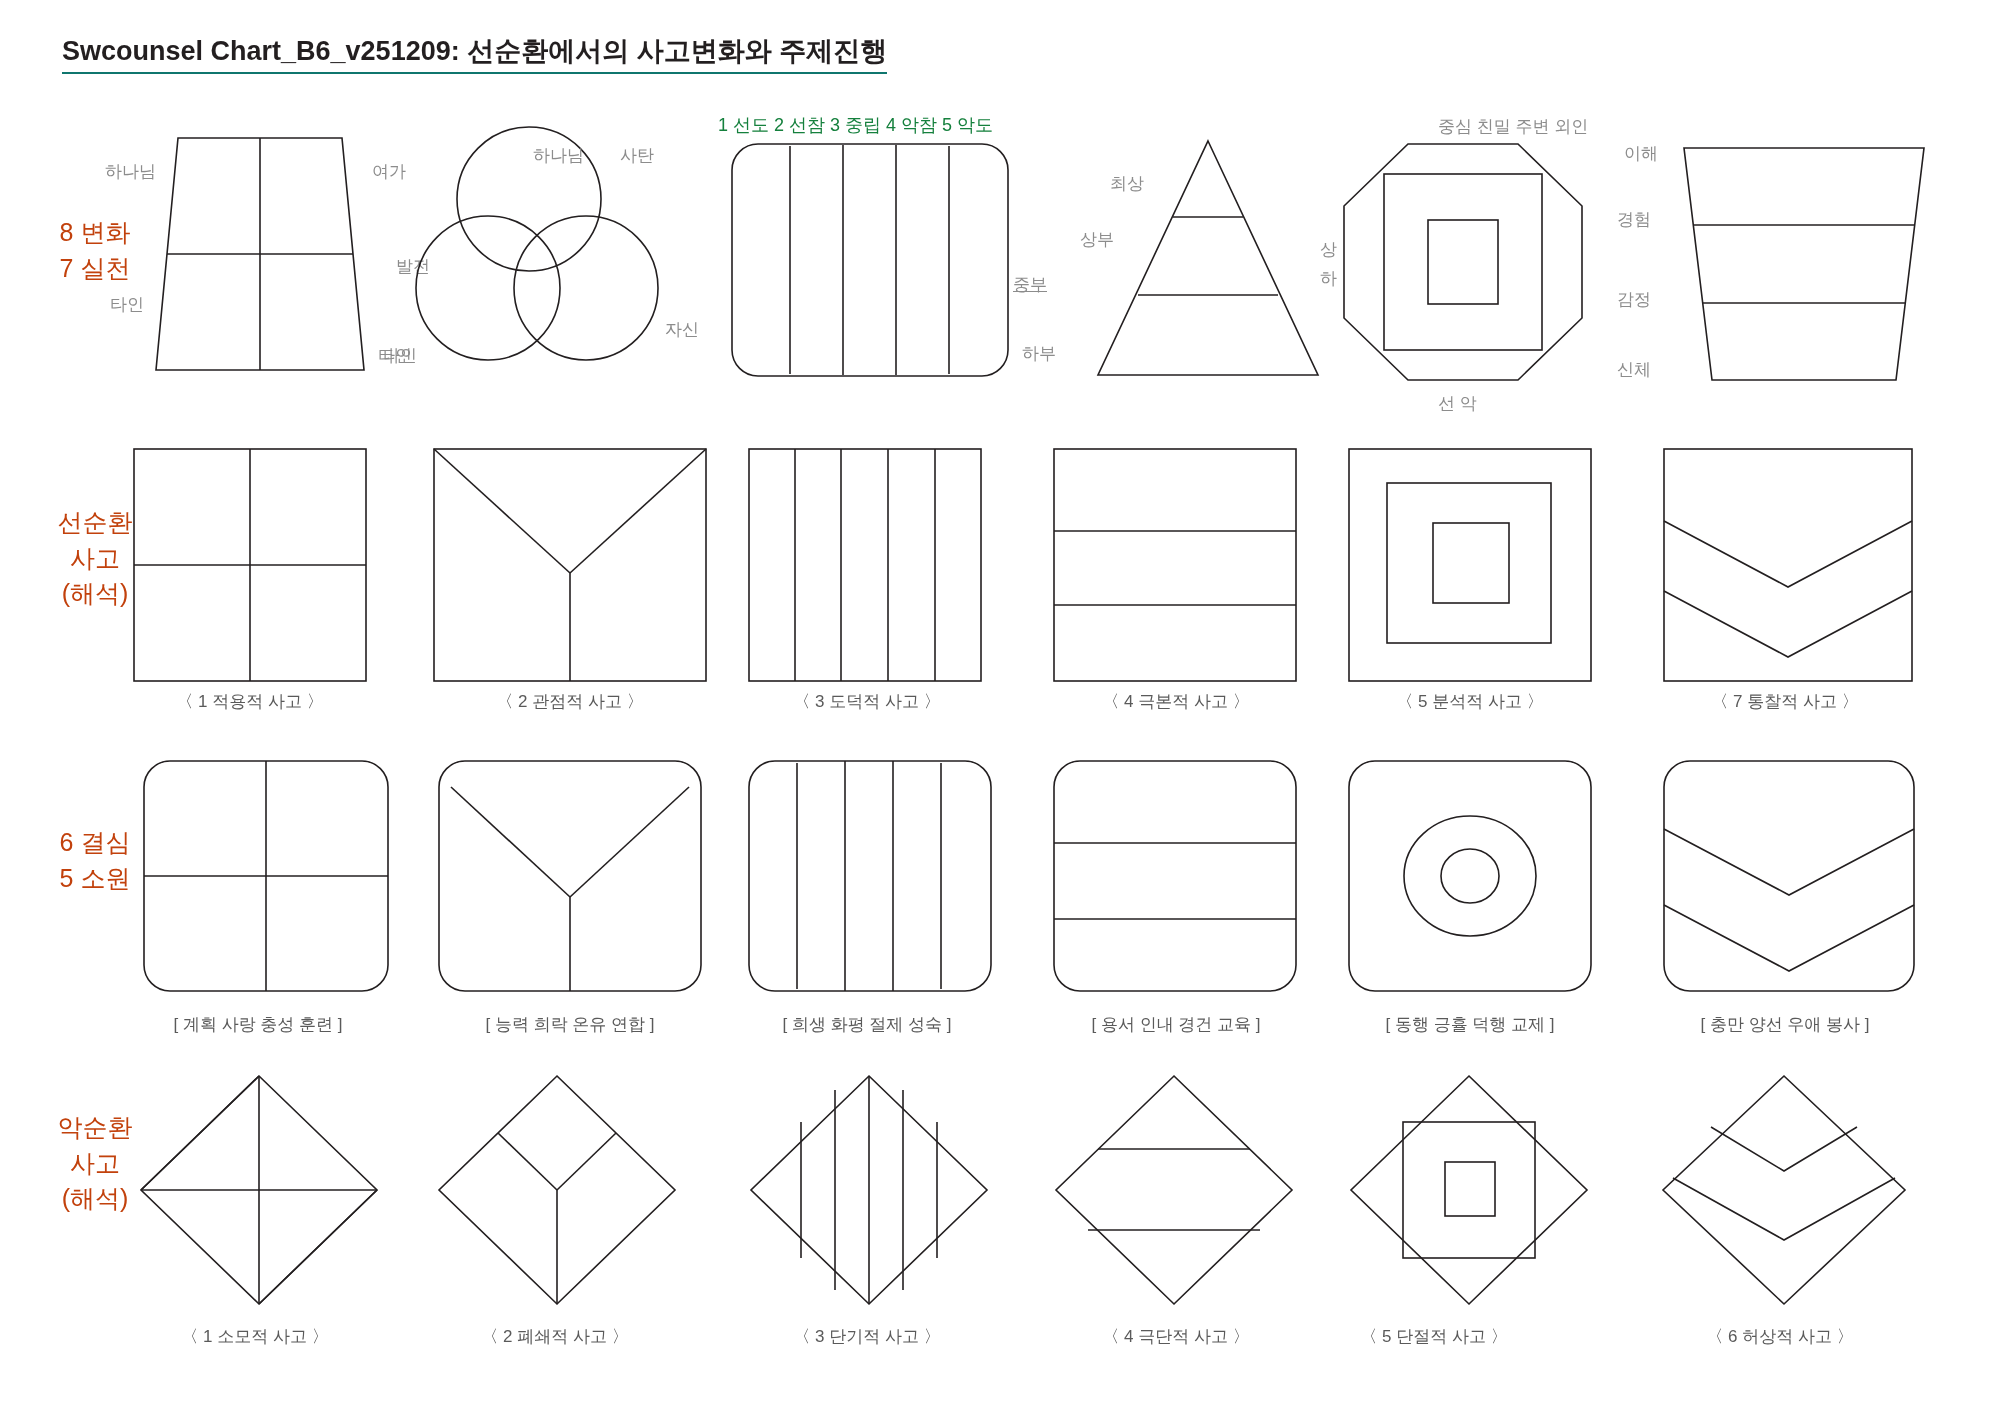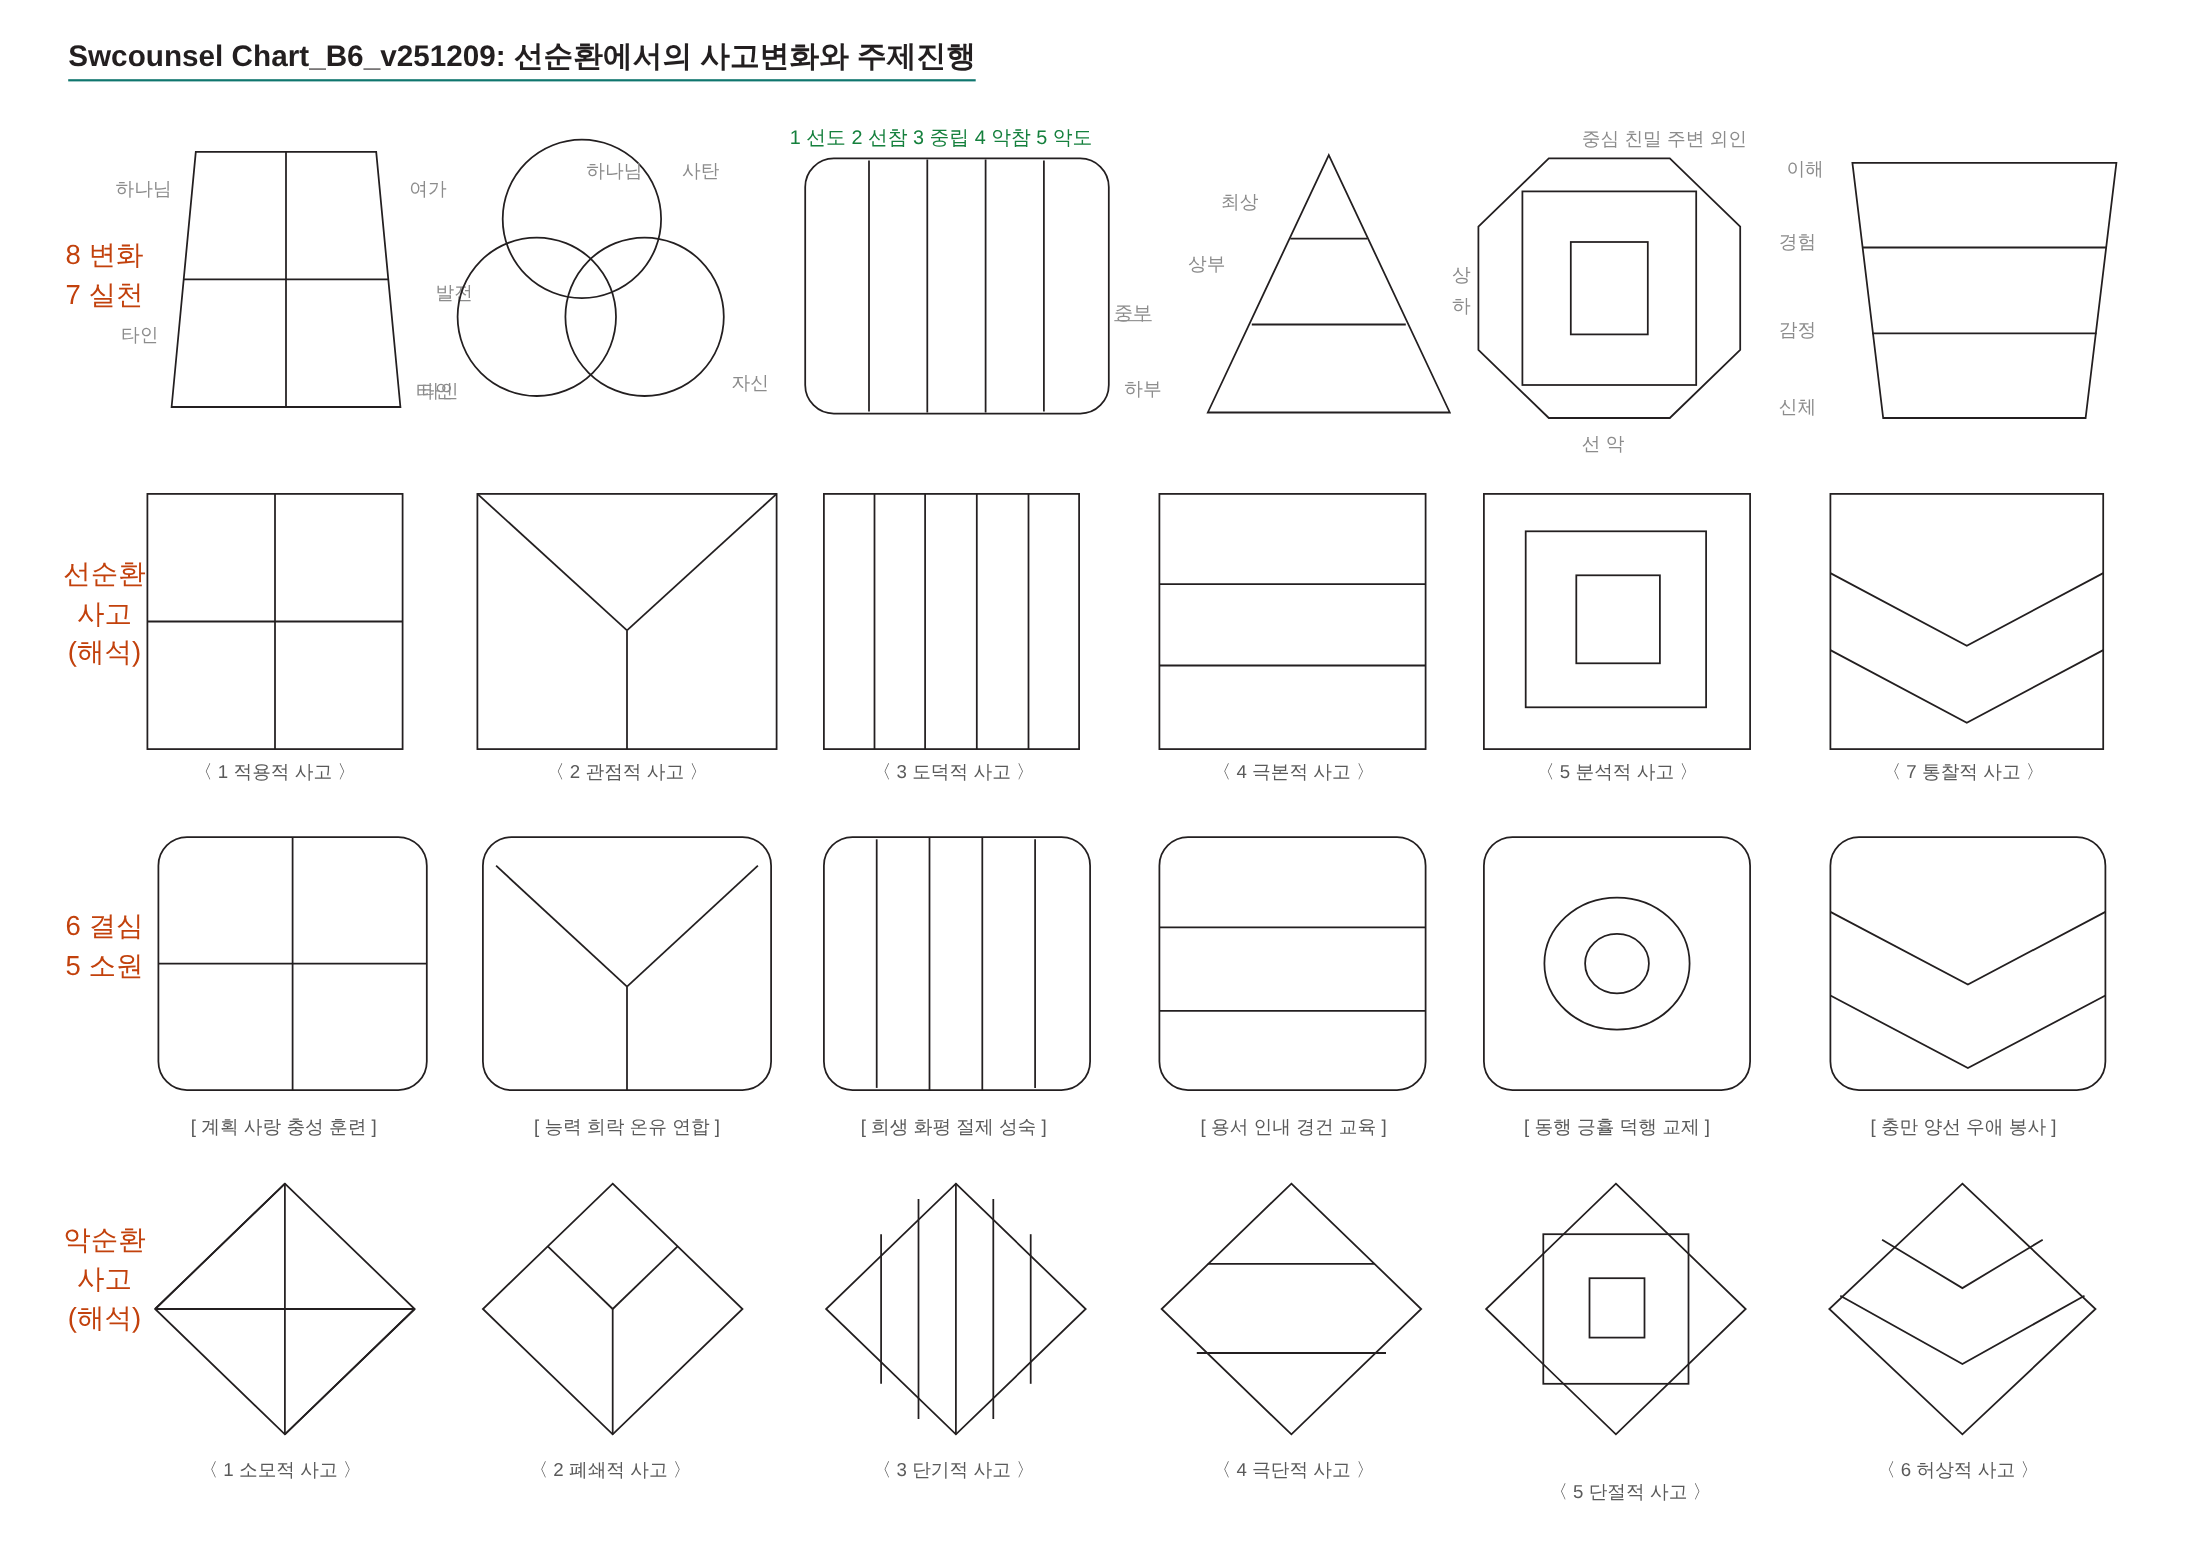--- a/index.html
+++ b/index.html
@@ -85,21 +85,21 @@
 <div class="minilabel" style="left:396px; top:255px;">발전</div>
 <div class="minilabel" style="left:378px; top:344px;">타인</div>
 
 <svg style="left:440px; top:120px;" width="260" height="260">
   <circle class="shape" cx="89" cy="79" r="72"></circle>
   <circle class="shape" cx="48" cy="168" r="72"></circle>
   <circle class="shape" cx="146" cy="168" r="72"></circle>
 </svg>
 <div class="minilabel" style="left:533px; top:144px;">하나님</div>
 <div class="minilabel" style="left:620px; top:144px;">사탄</div>
-<div class="minilabel" style="left:665px; top:337px;">자신</div>
+<div class="minilabel" style="left:665px; top:318px;">자신</div>
 <div class="minilabel" style="left:383px; top:344px;">타인</div>
 
 <div class="minilabel dark" style="left:718px; top:113px; font-size:18px;">1 선도 2 선참 3 중립 4 악참 5 악도</div>
 <svg style="left:728px; top:140px;" width="290" height="240">
   <rect class="shape" x="4" y="4" width="276" height="232" rx="26" ry="26"></rect>
   <line class="shape" x1="62" y1="6" x2="62" y2="234"></line>
   <line class="shape" x1="115" y1="5" x2="115" y2="235"></line>
   <line class="shape" x1="168" y1="5" x2="168" y2="235"></line>
   <line class="shape" x1="221" y1="6" x2="221" y2="234"></line>
 </svg>
@@ -256,20 +256,20 @@
   <line class="shape" x1="48" y1="79" x2="200" y2="79"></line>
   <line class="shape" x1="38" y1="160" x2="210" y2="160"></line>
 </svg>
 <div class="cellcap" style="left:1046px; top:1325px;">〈 4 극단적 사고 〉</div>
 
 <svg style="left:1345px; top:1070px;" width="250" height="240">
   <path class="shape" d="M124,6 L242,120 L124,234 L6,120 Z"></path>
   <rect class="shape" x="58" y="52" width="132" height="136"></rect>
   <rect class="shape" x="100" y="92" width="50" height="54"></rect>
 </svg>
-<div class="cellcap" style="left:1352px; top:1325px;margin-top:20px;">〈 5 단절적 사고 〉</div>
+<div class="cellcap" style="left:1304px; top:1325px;">〈 5 단절적 사고 〉</div>
 
 <svg style="left:1655px; top:1070px;" width="260" height="240">
   <path class="shape" d="M129,6 L250,120 L129,234 L8,120 Z"></path>
   <path class="shape" d="M56,57 L129,101 L202,57"></path>
   <path class="shape" d="M18,108 L129,170 L240,108"></path>
 </svg>
 <div class="cellcap" style="left:1650px; top:1325px;">〈 6 허상적 사고 〉</div>
 
 </body></html>

